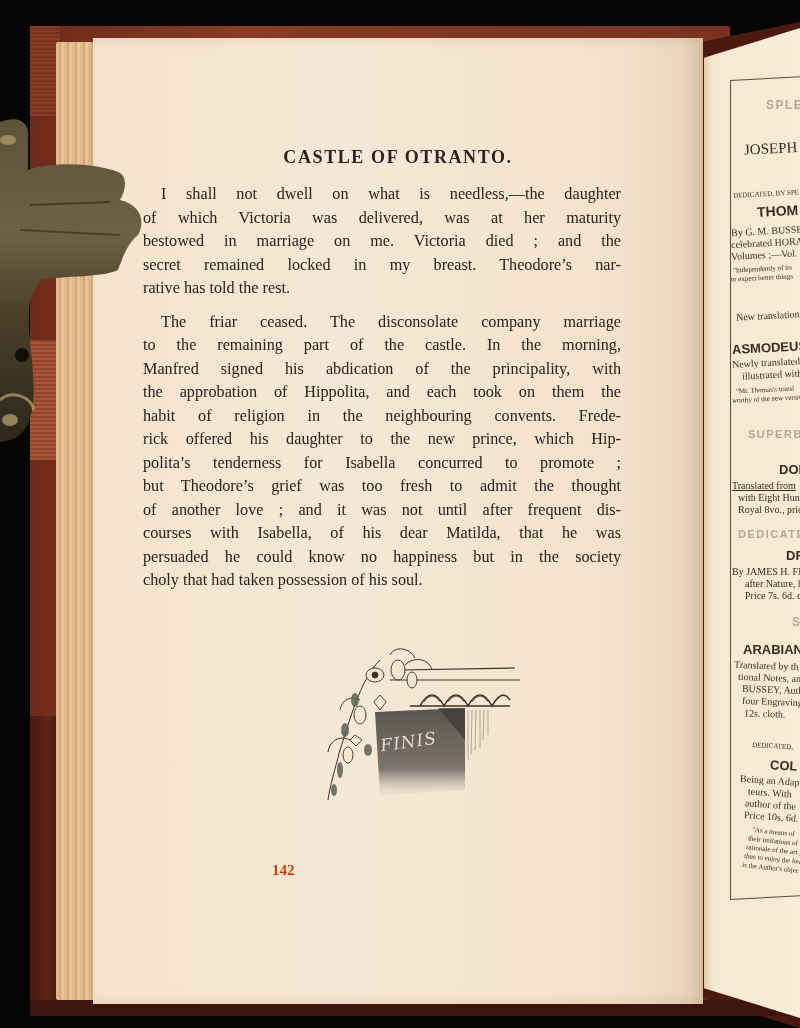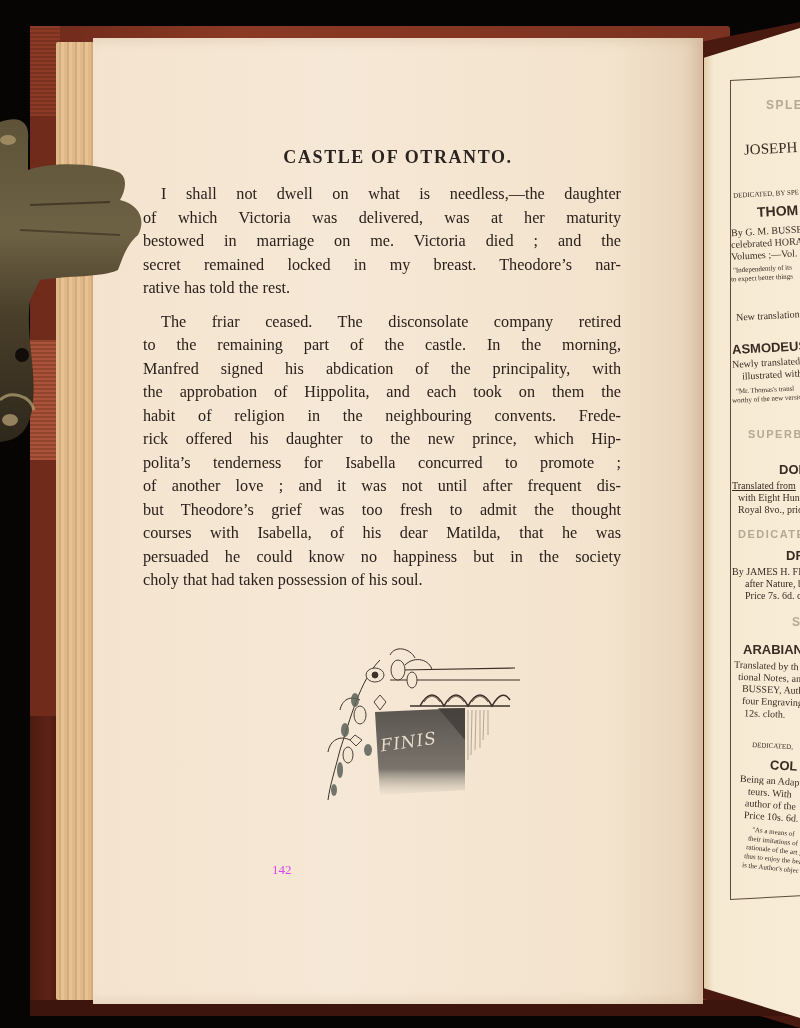--- a/index.html
+++ b/index.html
@@ -70,21 +70,21 @@
     
     .vignette { position: absolute; left: 320px; top: 640px; width: 200px; height: 170px; }
     .finis-label {
       position: absolute; left: 380px; top: 730px; width: 80px;
       font-family: "DejaVu Serif", serif; font-size: 17px; font-style: italic;
       color: #e8dccb; letter-spacing: 1px; transform: rotate(-8deg);
       text-shadow: 0 0 1px #555;
     }
     .page-number {
       position: absolute; left: 272px; top: 862px;
-      font-size: 13px; font-weight: normal; color: #d946ef;
+      font-size: 15px; font-weight: bold; color: #c2410c;
     }
 
     
     .page-right {
       position: absolute; left: 704px; top: 28px; width: 96px; height: 990px;
       background: linear-gradient(90deg, #e2cba8 0%, #f6e9d2 10%, #f8ecd6 100%);
       clip-path: polygon(0 3%, 100% 0, 100% 100%, 0 97%);
     }
     .ad-frame {
       position: absolute; left: 730px; top: 80px; width: 80px; height: 818px;
@@ -124,29 +124,29 @@
   <div class="body-text">
     <p>
       <span class="line indent">I shall not dwell on what is needless,—the daughter</span>
       <span class="line">of which Victoria was delivered, was at her maturity</span>
       <span class="line">bestowed in marriage on me. Victoria died ; and the</span>
       <span class="line">secret remained locked in my breast. Theodore’s nar-</span>
       <span class="line last">rative has told the rest.</span>
     </p>
     <div class="para-gap"></div>
     <p>
-      <span class="line indent">The friar ceased. The disconsolate company retired</span>
+      <span class="line indent">The friar ceased. The disconsolate company marriage</span>
       <span class="line">to the remaining part of the castle. In the morning,</span>
       <span class="line">Manfred signed his abdication of the principality, with</span>
       <span class="line">the approbation of Hippolita, and each took on them the</span>
       <span class="line">habit of religion in the neighbouring convents. Frede-</span>
       <span class="line">rick offered his daughter to the new prince, which Hip-</span>
       <span class="line">polita’s tenderness for Isabella concurred to promote ;</span>
+      <span class="line">but Theodore’s grief was too fresh to admit the thought</span>
       <span class="line">of another love ; and it was not until after frequent dis-</span>
-      <span class="line">but Theodore’s grief was too fresh to admit the thought</span>
       <span class="line">courses with Isabella, of his dear Matilda, that he was</span>
       <span class="line">persuaded he could know no happiness but in the society</span>
       <span class="line last">choly that had taken possession of his soul.</span>
     </p>
   </div>
 
   <svg class="vignette" viewBox="0 0 200 170">
     <defs>
       <linearGradient id="slab" x1="0" y1="0" x2="0" y2="1">
         <stop offset="0" stop-color="#5a5550"></stop>

